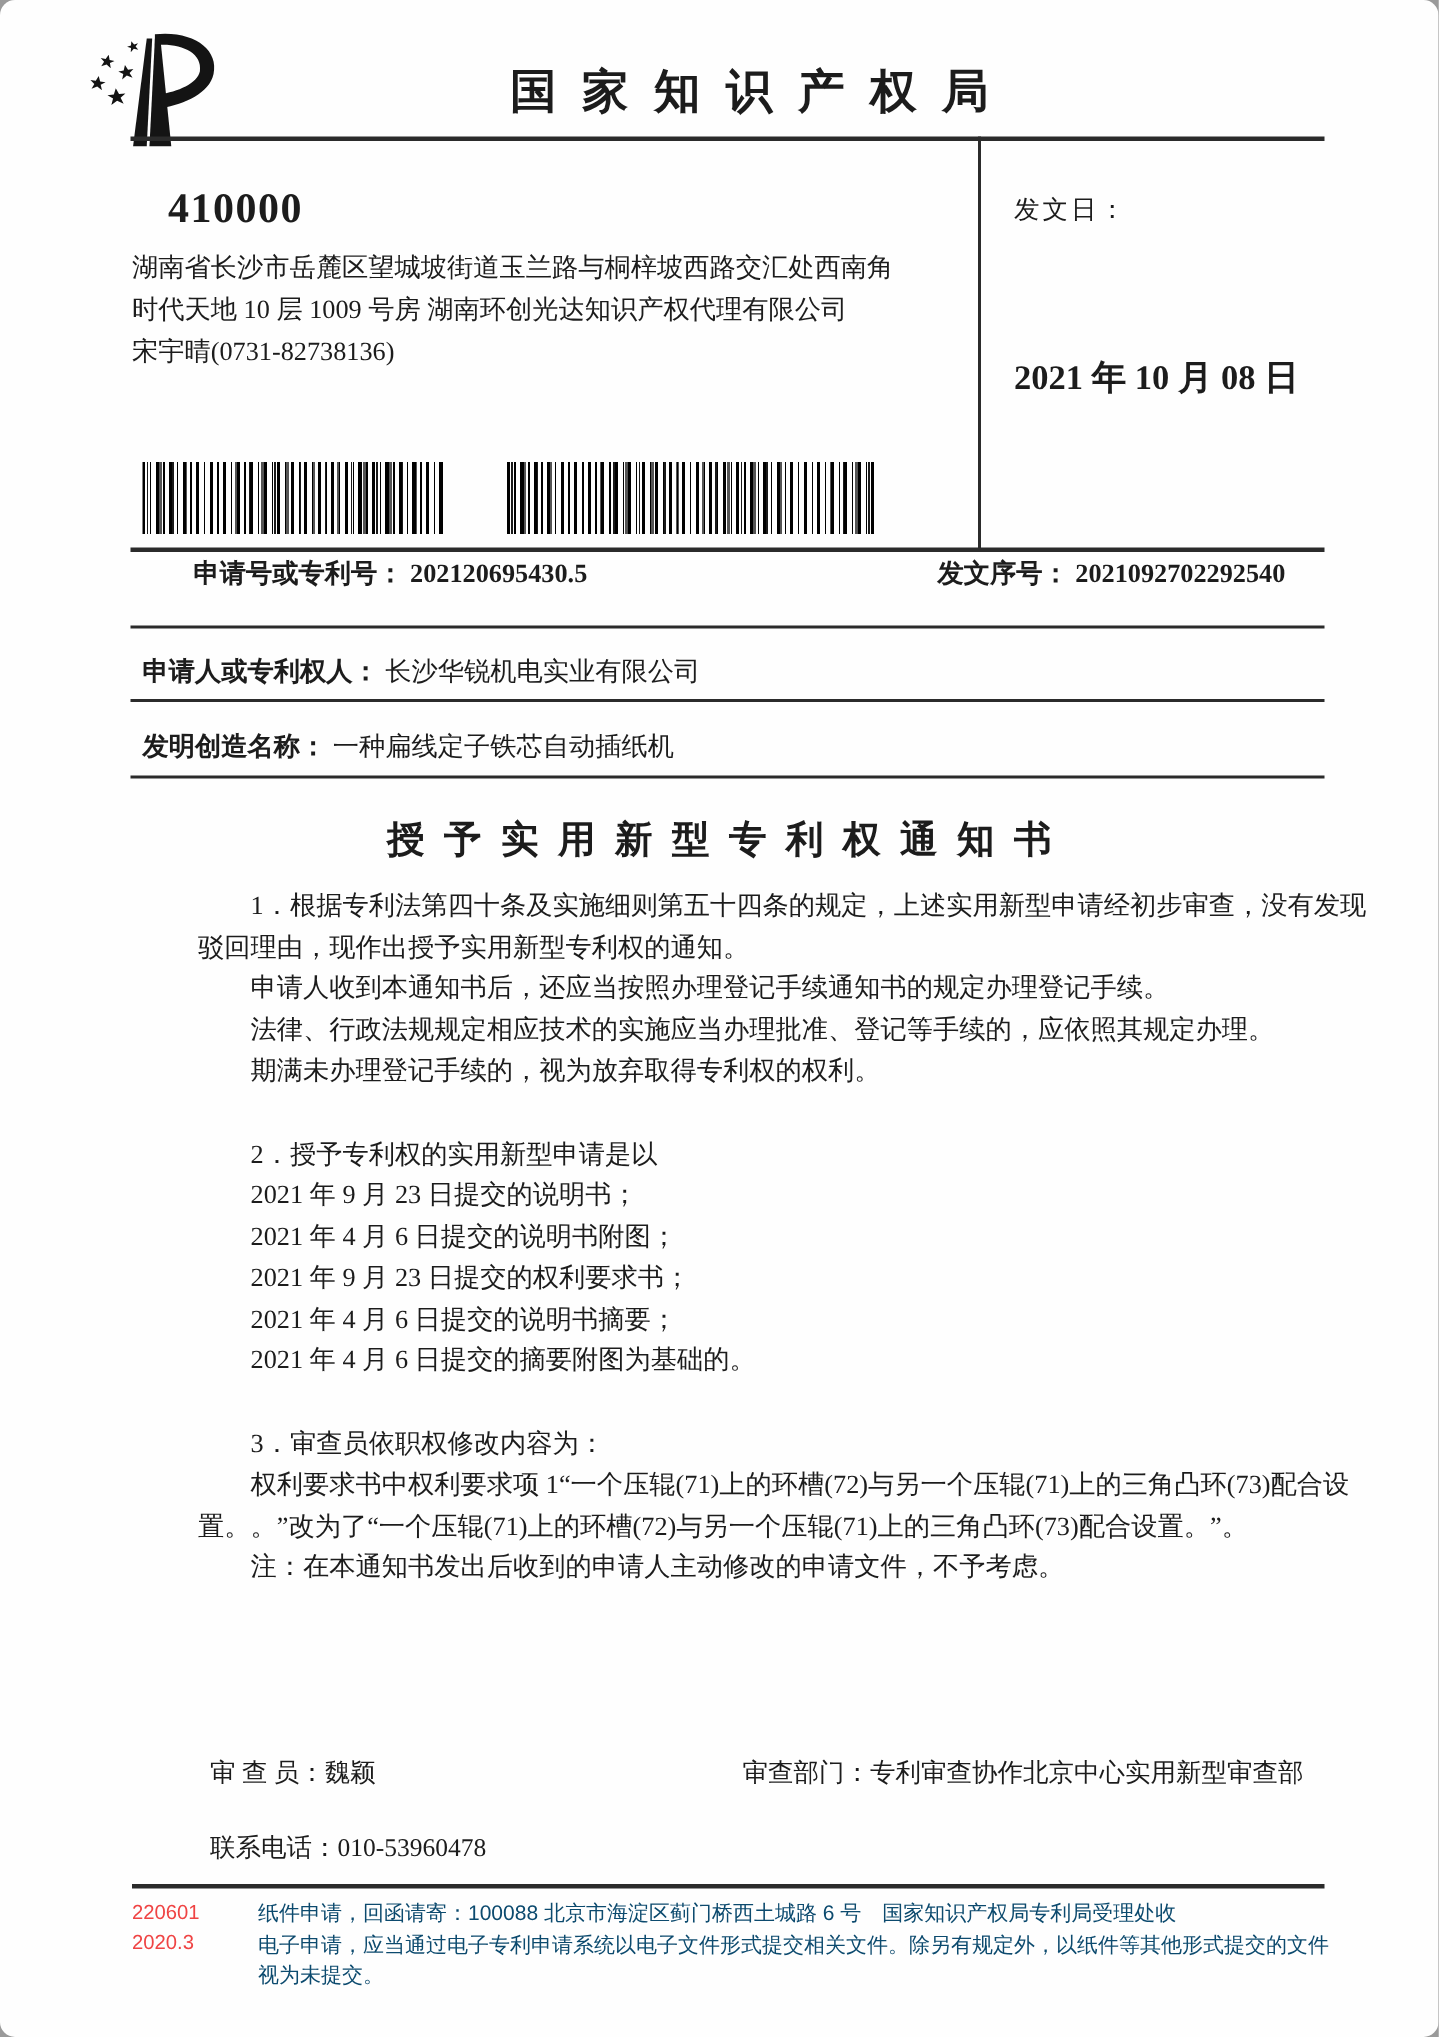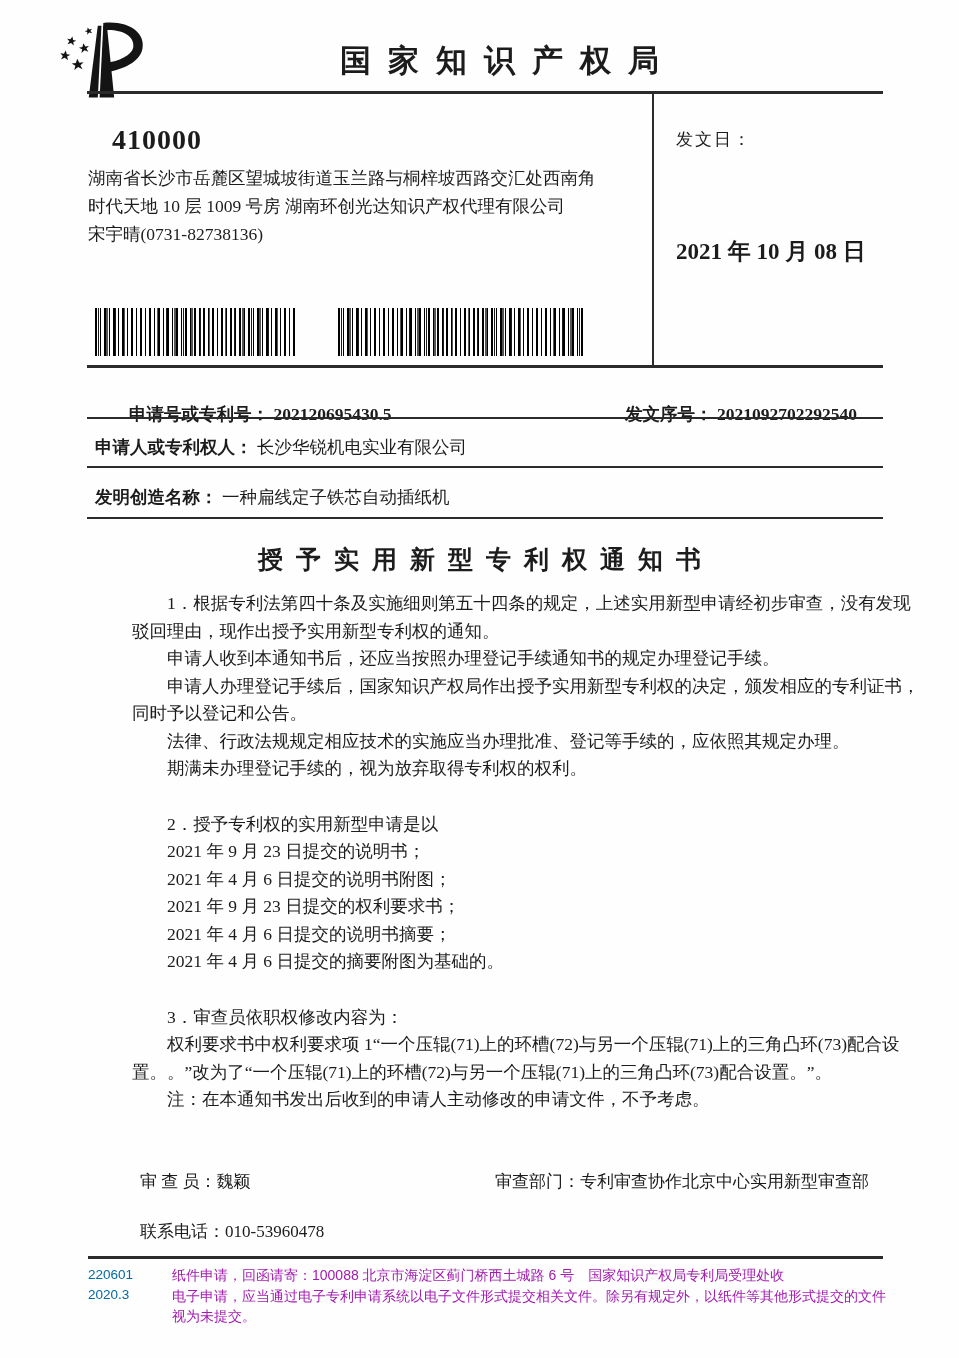--- a/index.html
+++ b/index.html
@@ -1,19 +1,20 @@
 <!DOCTYPE html>
 <html><head>
 <meta charset="utf-8">
 <style>
   html,body{margin:0;padding:0;background:#9a9a9a;}
   .page{
     position:relative;width:959px;height:1358px;background:#fefefe;
     margin:0 auto;overflow:hidden;color:#1c1c1c;
     font-family:"Liberation Serif","DejaVu Serif",serif;
+    border-radius:10px;
   }
   .abs{position:absolute;}
   .rule{position:absolute;background:#2b2b2b;height:2px;}
   .vrule{position:absolute;background:#2b2b2b;width:2px;}
 
   
   .agency-title{
     left:340px;top:40px;font-size:31px;font-weight:bold;
     letter-spacing:17px;white-space:nowrap;
   }
@@ -55,22 +56,22 @@
   .body-p.gap{margin-top:28px;}
 
   
   .examiner-row{left:140px;top:1170px;width:740px;font-size:17px;white-space:nowrap;}
   .dept{position:absolute;left:355px;top:0;}
   .phone-row{left:140px;top:1220px;font-size:17px;white-space:nowrap;}
 
   
   .footer-rule{top:1256px;left:88px;width:795px;height:3px;}
   .footer{font-family:"Liberation Sans","DejaVu Sans",sans-serif;}
-  .form-code{left:88px;top:1265px;font-size:13.5px;line-height:20px;color:#0369a1;}
-  .footer-text{left:172px;top:1265px;width:716px;font-size:14px;line-height:20.5px;color:#a21caf;}
+  .form-code{left:88px;top:1265px;font-size:13.5px;line-height:20px;color:#ef4444;}
+  .footer-text{left:172px;top:1265px;width:716px;font-size:14px;line-height:20.5px;color:#0c4a6e;}
   .footer-text p{margin:0;}
 </style>
 </head>
 <body>
 
 <div class="page">
 
   <svg class="abs logo" viewBox="0 0 110 90" aria-hidden="true">
     <defs>
       <path id="st" d="M0,-10 L2.9,-3.1 L10,-3.1 L4.2,1.2 L6.9,8.1 L0,4 L-6.9,8.1 L-4.2,1.2 L-10,-3.1 L-2.9,-3.1 Z" fill="#141414"></path>
@@ -96,21 +97,21 @@
   <div class="abs addr">
     <div>湖南省长沙市岳麓区望城坡街道玉兰路与桐梓坡西路交汇处西南角</div>
     <div>时代天地 10 层 1009 号房  湖南环创光达知识产权代理有限公司</div>
     <div>宋宇晴(0731-82738136)</div>
   </div>
 
   <div class="barcode bc1"></div>
   <div class="barcode bc2"></div>
   <div class="rule" style="top:365px;left:87px;width:796px;height:3px;"></div>
 
-  <div class="frow" style="top:402px;padding-left:34px;">
+  <div class="frow" style="top:370px;padding-left:34px;">
     <span class="flabel">申请号或专利号：</span>
     <span class="fval-bold">202120695430.5</span>
     <span class="serial">
       <span class="flabel">发文序号：</span>
       <span class="fval-bold">2021092702292540</span>
     </span>
   </div>
   <div class="rule" style="top:417px;left:87px;width:796px;"></div>
 
   <div class="frow" style="top:435px;">
@@ -122,21 +123,20 @@
   <div class="frow" style="top:485px;">
     <span class="flabel">发明创造名称：</span>
     <span>一种扁线定子铁芯自动插纸机</span>
   </div>
   <div class="rule" style="top:517px;left:87px;width:796px;"></div>
 
   <div class="abs doc-title">授予实用新型专利权通知书</div>
   <div class="abs notice-body">
       <p class="body-p">1．根据专利法第四十条及实施细则第五十四条的规定，上述实用新型申请经初步审查，没有发现驳回理由，现作出授予实用新型专利权的通知。</p>
       <p class="body-p">申请人收到本通知书后，还应当按照办理登记手续通知书的规定办理登记手续。</p>
-      <p class="body-p">申请人办理登记手续后，国家知识产权局作出授予实用新型专利权的决定，颁发相应的专利证书，同时予以登记和公告。</p>
       <p class="body-p">法律、行政法规规定相应技术的实施应当办理批准、登记等手续的，应依照其规定办理。</p>
       <p class="body-p">期满未办理登记手续的，视为放弃取得专利权的权利。</p>
       <p class="body-p gap">2．授予专利权的实用新型申请是以</p>
       <p class="body-p">2021 年 9 月 23 日提交的说明书；</p>
       <p class="body-p">2021 年 4 月 6 日提交的说明书附图；</p>
       <p class="body-p">2021 年 9 月 23 日提交的权利要求书；</p>
       <p class="body-p">2021 年 4 月 6 日提交的说明书摘要；</p>
       <p class="body-p">2021 年 4 月 6 日提交的摘要附图为基础的。</p>
       <p class="body-p gap">3．审查员依职权修改内容为：</p>
       <p class="body-p">权利要求书中权利要求项 1“一个压辊(71)上的环槽(72)与另一个压辊(71)上的三角凸环(73)配合设置。。”改为了“一个压辊(71)上的环槽(72)与另一个压辊(71)上的三角凸环(73)配合设置。”。</p>

